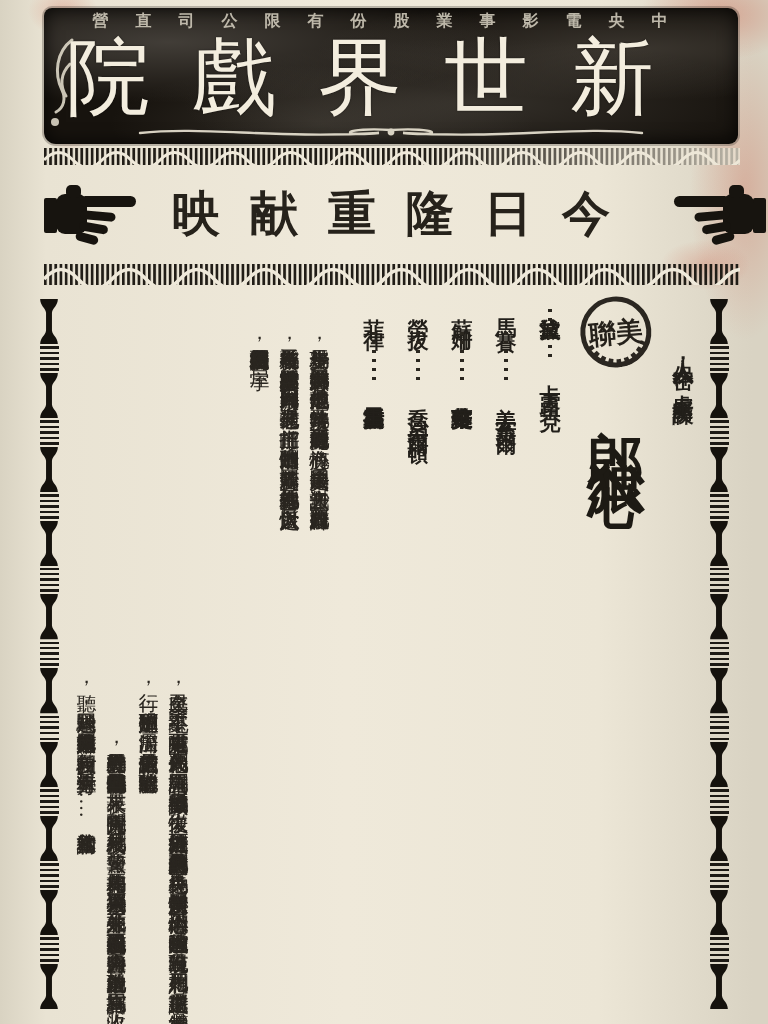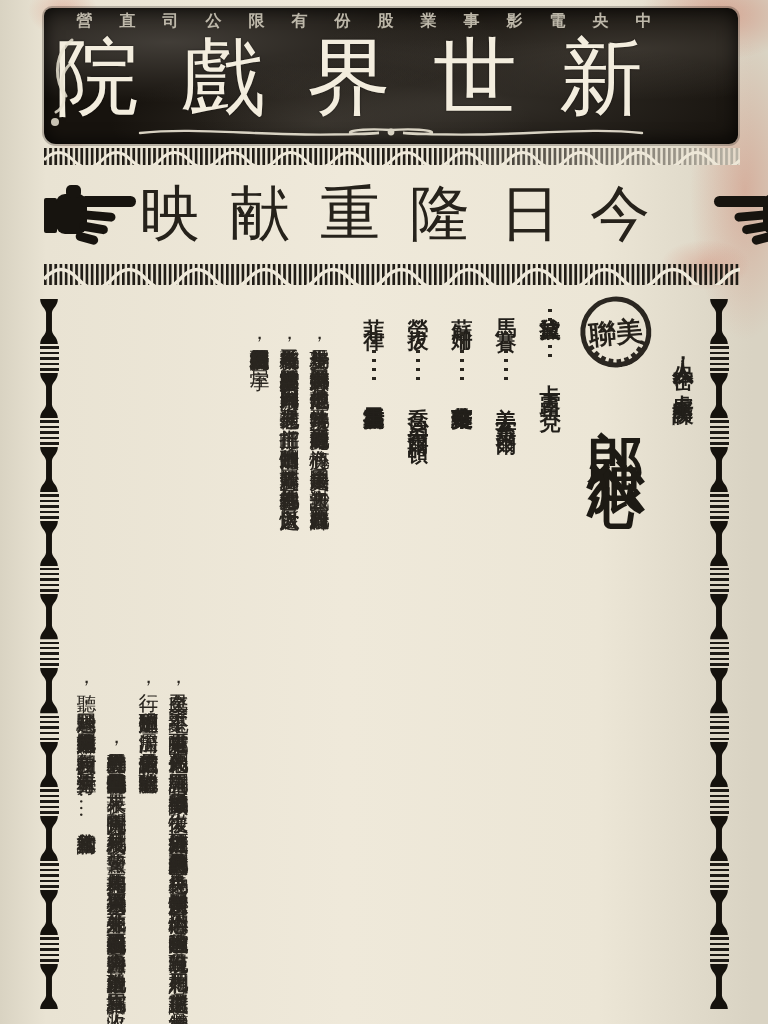--- a/index.html
+++ b/index.html
@@ -24,21 +24,21 @@
     background:
       radial-gradient(ellipse at 18% 25%,rgba(130,125,118,.40),transparent 42%),
       radial-gradient(ellipse at 62% 70%,rgba(105,100,92,.35),transparent 48%),
       radial-gradient(ellipse at 85% 30%,rgba(140,133,122,.30),transparent 38%),
       radial-gradient(ellipse at 40% 85%,rgba(120,114,104,.28),transparent 36%),
       #17130e;
     border-radius:8px 10px 9px 12px;
     box-shadow:0 0 0 2px rgba(23,19,14,.25), inset 0 0 18px rgba(0,0,0,.8);
     text-align:center;
   }
-  .rtl-line{direction:rtl;unicode-bidi:bidi-override;display:block;white-space:nowrap;}
+  .rtl-line{direction:rtl;unicode-bidi:bidi-override;display:block;white-space:nowrap;margin-left:32px;}
   .company-line{
     margin-top:3px;color:#d8d2c2;font-weight:bold;font-size:16px;
     letter-spacing:27px;text-indent:27px;opacity:.85;
   }
   .theater-name{
     margin-top:4px;color:#f3edde;font-weight:normal;font-size:84px;line-height:1;
     letter-spacing:42px;text-indent:42px;text-shadow:0 0 2px rgba(0,0,0,.6);
   }
   .mast-flourish-left{position:absolute;left:2px;top:26px;}
   .mast-flourish-bottom{position:absolute;left:90px;bottom:2px;}
@@ -46,21 +46,21 @@
   .wave-band{position:absolute;left:44px;width:696px;}
   .wave-top{top:148px;height:17px;}
   .wave-bottom{top:264px;height:21px;}
   
   .showing-row{
     position:absolute;left:44px;top:170px;width:696px;height:88px;
     display:flex;align-items:center;justify-content:space-between;
   }
   .hand{flex:0 0 auto;}
   .showing-text{
-    font-size:60px;font-weight:normal;line-height:1;color:#26221b;
+    font-size:48px;font-weight:bold;line-height:1;color:#26221b;
     letter-spacing:30px;text-indent:30px;white-space:nowrap;
   }
   
   .body-area{
     position:absolute;left:34px;top:294px;width:700px;height:716px;
     display:flex;flex-direction:row;
   }
   .deco-border{width:30px;flex:0 0 auto;display:flex;flex-direction:column;align-items:center;padding-top:4px;}
   .deco-border .hatch{
     width:19px;height:25px;margin:1px 0;

